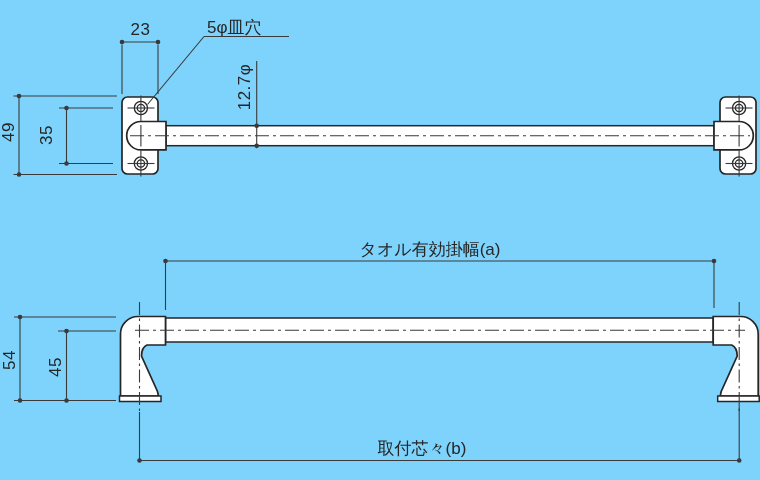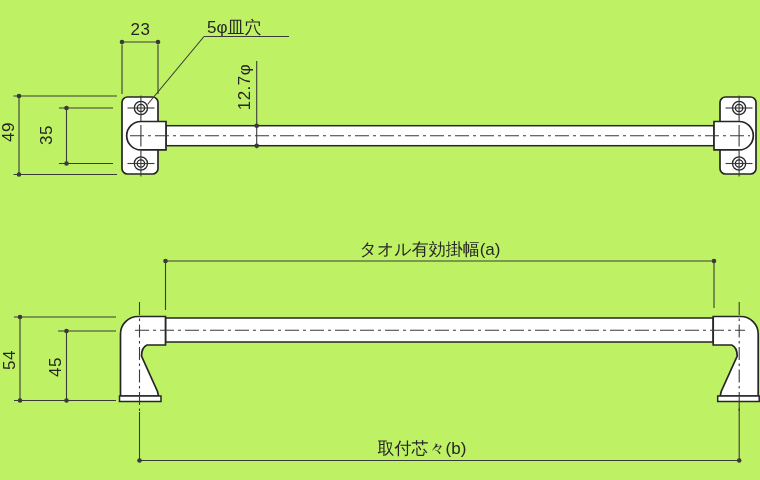--- a/index.html
+++ b/index.html
@@ -1,16 +1,16 @@
 <!DOCTYPE html>
 <html><head>
 <meta charset="utf-8">
 <style>
   html,body{margin:0;padding:0;background:#ffffff;}
-  .stage{position:relative;width:760px;height:480px;background:#bef264;overflow:hidden;
+  .stage{position:relative;width:760px;height:480px;background:#7dd3fc;overflow:hidden;
          font-family:"Liberation Sans","DejaVu Sans",sans-serif;}
   svg text{font-family:"Liberation Sans","DejaVu Sans",sans-serif;fill:#262626;}
   .dim-num{font-size:17px;letter-spacing:.5px;}
   .dim-label{font-size:17px;}
 </style>
 </head>
 <body>
 
 <div class="stage">
 <svg width="760" height="480" viewBox="0 0 760 480">

